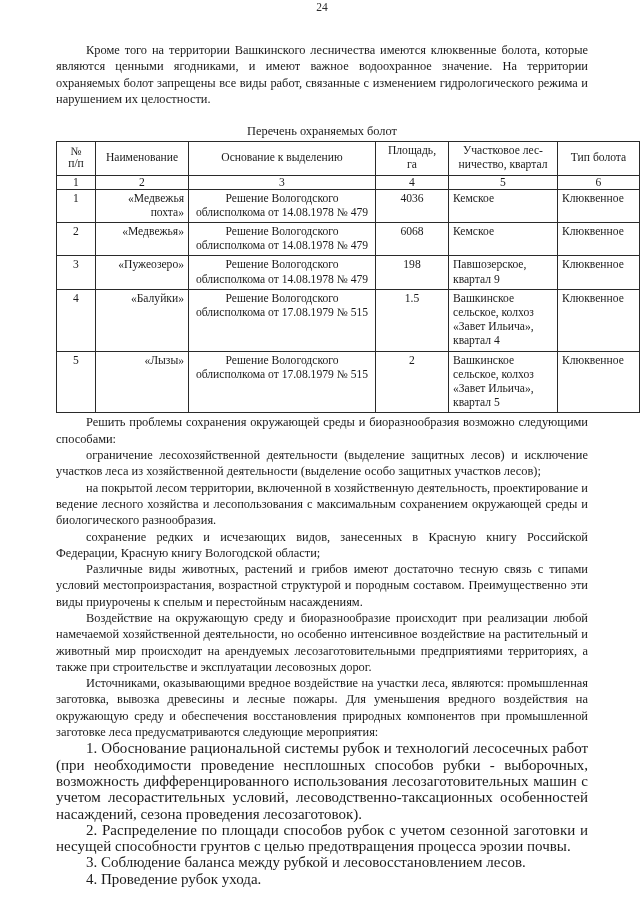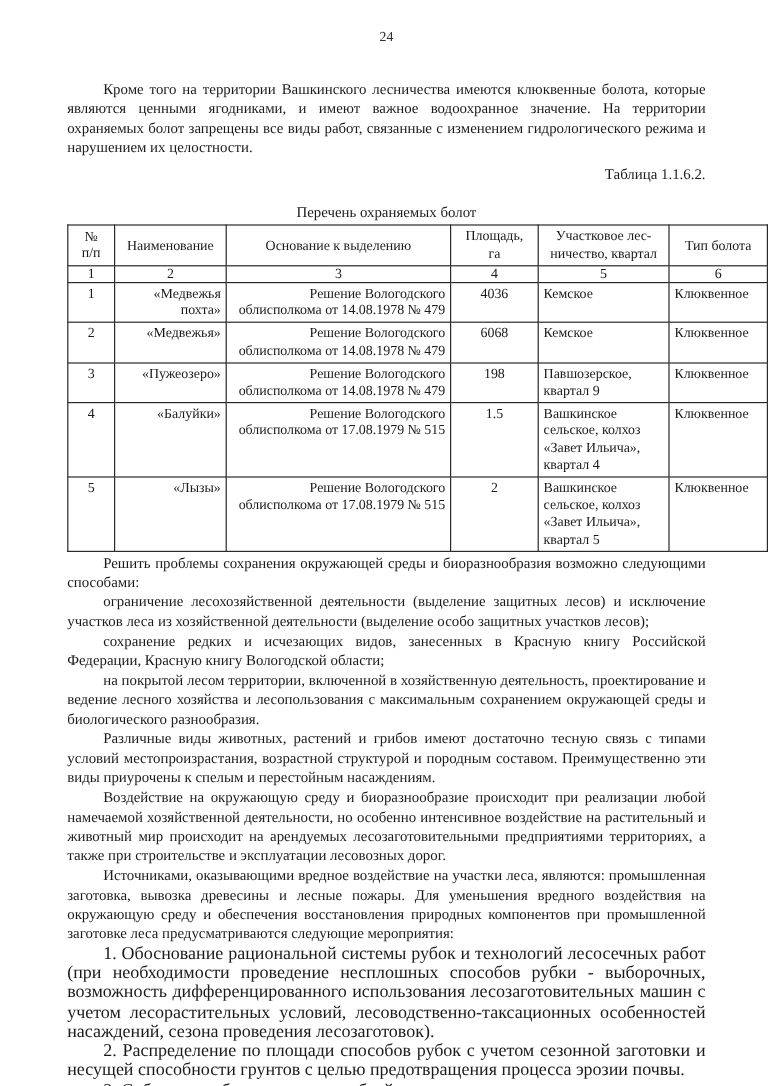--- a/index.html
+++ b/index.html
@@ -12,21 +12,21 @@
     height: 905px;
     font-family: "Liberation Serif", "DejaVu Serif", serif;
     color: #1a1a1a;
     position: relative;
     overflow: hidden;
   }
   .page {
     width: 640px;
     height: 905px;
     box-sizing: border-box;
-    padding: 24px 52px 0 56px;
+    padding: 0 52px 0 56px;
     position: relative;
   }
   .page-number {
     text-align: center;
     font-size: 11.5px;
     line-height: 14px;
     color: #2b2b2b;
     margin: 0 0 28px 0;
   }
   p.para {
@@ -63,21 +63,21 @@
     font-weight: normal;
     vertical-align: top;
     line-height: 14.2px;
   }
   table.bogs th {
     text-align: center;
     vertical-align: middle;
   }
   .c-num      { width: 30px;  text-align: center; vertical-align: middle; }
   .c-name     { width: 84px;  text-align: right; }
-  .c-basis    { width: 178px; text-align: right; }
+  .c-basis    { width: 178px; text-align: center; }
   .c-area     { width: 64px;  text-align: center; vertical-align: middle; }
   .c-forestry { width: 100px; text-align: left; }
   .c-type     { width: 73px;  text-align: left; }
   tr.colnums td {
     text-align: center;
     vertical-align: middle;
     line-height: 13px;
     padding: 0 3px;
   }
   .hdr-num { line-height: 12.6px; }
@@ -92,21 +92,20 @@
 </style>
 </head>
 <body>
 
 <div class="page">
 
   <div class="page-number">24</div>
 
   <p class="para">Кроме того на территории Вашкинского лесничества имеются клюквенные болота, которые являются ценными ягодниками, и имеют важное водоохранное значение. На территории охраняемых болот запрещены все виды работ, связанные с изменением гидрологического режима и нарушением их целостности.</p>
 
-  <p class="table-caption-right">Таблица 1.1.6.2.</p>
 
   <p class="table-caption-center">Перечень охраняемых болот</p>
 
   <table class="bogs">
     <thead>
       <tr>
         <th class="c-num">
           <div class="hdr-num">№</div>
           <div class="hdr-num">п/п</div>
         </th>
@@ -171,22 +170,22 @@
         <td class="c-area">2</td>
         <td class="c-forestry">Вашкинское сельское, колхоз «Завет Ильича», квартал 5</td>
         <td class="c-type">Клюквенное</td>
       </tr>
     </tbody>
   </table>
 
   <div class="body-after-table">
     <p class="para">Решить проблемы сохранения окружающей среды и биоразнообразия возможно следующими способами:</p>
     <p class="para">ограничение лесохозяйственной деятельности (выделение защитных лесов) и исключение участков леса из хозяйственной деятельности (выделение особо защитных участков лесов);</p>
+    <p class="para">на покрытой лесом территории, включенной в хозяйственную деятельность, проектирование и ведение лесного хозяйства и лесопользования с максимальным сохранением окружающей среды и биологического разнообразия.</p>
     <p class="para">сохранение редких и исчезающих видов, занесенных в Красную книгу Российской Федерации, Красную книгу Вологодской области;</p>
-    <p class="para">на покрытой лесом территории, включенной в хозяйственную деятельность, проектирование и ведение лесного хозяйства и лесопользования с максимальным сохранением окружающей среды и биологического разнообразия.</p>
     <p class="para">Различные виды животных, растений и грибов имеют достаточно тесную связь с типами условий местопроизрастания, возрастной структурой и породным составом. Преимущественно эти виды приурочены к спелым и перестойным насаждениям.</p>
     <p class="para">Воздействие на окружающую среду и биоразнообразие происходит при реализации любой намечаемой хозяйственной деятельности, но особенно интенсивное воздействие на растительный и животный мир происходит на арендуемых лесозаготовительными предприятиями территориях, а также при строительстве и эксплуатации лесовозных дорог.</p>
     <p class="para">Источниками, оказывающими вредное воздействие на участки леса, являются: промышленная заготовка, вывозка древесины и лесные пожары. Для уменьшения вредного воздействия на окружающую среду и обеспечения восстановления природных компонентов при промышленной заготовке леса предусматриваются следующие мероприятия:</p>
     <p class="listline">1. Обоснование рациональной системы рубок и технологий лесосечных работ (при необходимости проведение несплошных способов рубки - выборочных, возможность дифференцированного использования лесозаготовительных машин с учетом лесорастительных условий, лесоводственно-таксационных особенностей насаждений, сезона проведения лесозаготовок).</p>
     <p class="listline">2. Распределение по площади способов рубок с учетом сезонной заготовки и несущей способности грунтов с целью предотвращения процесса эрозии почвы.</p>
     <p class="listline">3. Соблюдение баланса между рубкой и лесовосстановлением лесов.</p>
     <p class="listline">4. Проведение рубок ухода.</p>
 
   </div>
 

